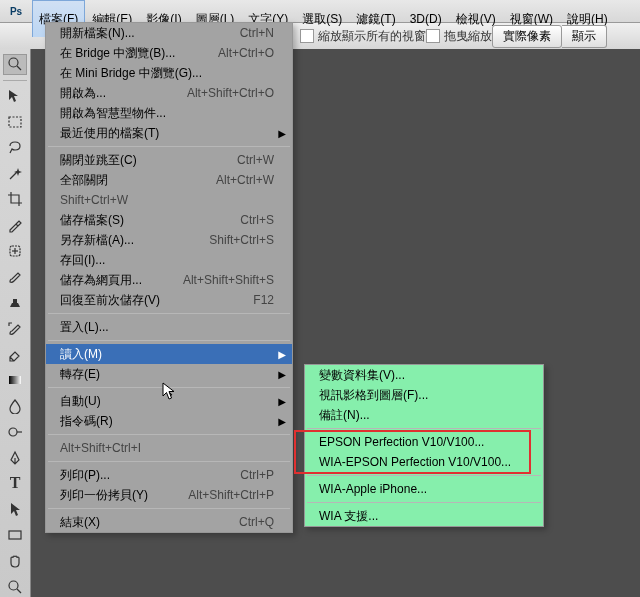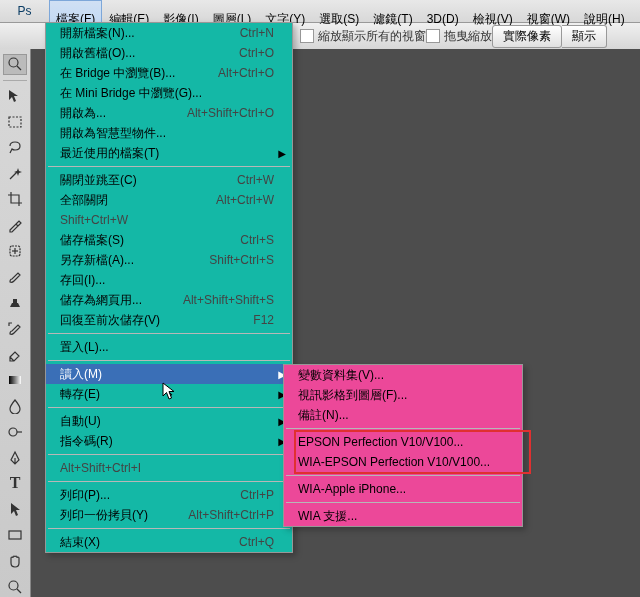--- a/index.html
+++ b/index.html
@@ -1,38 +1,38 @@
 <!DOCTYPE html>
 <html><head>
 <meta charset="utf-8">
 <style>
   html,body{margin:0;padding:0;width:640px;height:597px;font-family:"Microsoft JhengHei","Heiti TC",Arial,sans-serif;font-size:12px;color:#000;background:#4d4d4d;overflow:hidden}
   .menubar{height:22px;background:linear-gradient(#e8e8e8,#d8d8d8);border-bottom:1px solid #999;display:flex;align-items:stretch}
-  .ps-badge{width:49px;display:flex;align-items:center;justify-content:center;font-weight:normal;color:#0a3c64;font-size:12px}
+  .ps-badge{width:32px;display:flex;align-items:center;justify-content:center;font-weight:bold;color:#0a3c64;font-size:10px}
   .menu-item{padding:18px 6px;display:flex;align-items:center;border:1px solid transparent;cursor:default}
   .menu-item.open{background:linear-gradient(#d0e0f4,#bcd6f3);border:1px solid #7da7d9;border-bottom:none}
   .optbar{height:26px;background:linear-gradient(#f0f0f0,#d7d7d7);border-bottom:1px solid #888;display:flex;align-items:center;padding-left:300px;}
   .chk{display:inline-block;width:12px;height:12px;border:1px solid #999;background:#fff;margin-right:4px;vertical-align:middle}
   .opt-text{color:#333}
   .btn{border:1px solid #999;background:linear-gradient(#fff,#e0e0e0);padding:2px 10px;border-radius:3px}
   .btn.partial{border-left:none;border-top-left-radius:0;border-bottom-left-radius:0}
   .toolbox{position:absolute;left:0;top:49px;bottom:0;width:30px;background:linear-gradient(#d8d8d8,#c9c9c9);border-right:1px solid #888;display:flex;flex-direction:column;align-items:center;padding-top:5px;gap:5px}
   .tool{width:24px;height:21px;display:flex;align-items:center;justify-content:center;color:#333;font-size:15px;font-family:Arial,sans-serif}
   .tool.sel{background:#bbb;border:1px solid #999;width:22px;height:19px}
   .tool svg{width:16px;height:16px;stroke:#333;fill:none;stroke-width:1.2}
   .tool.fillsvg svg{fill:#333;stroke:none}
   .canvas{position:absolute;left:31px;top:49px;right:0;bottom:0;background:#4d4d4d}
-  .dropdown{position:absolute;left:45px;top:22px;width:246px;background:#14b8a6;border:1px solid #979797;box-shadow:3px 3px 6px rgba(0,0,0,.25)}
+  .dropdown{position:absolute;left:45px;top:22px;width:246px;background:#a3a3a3;border:1px solid #979797;box-shadow:3px 3px 6px rgba(0,0,0,.25)}
   .dd-row{height:20px;display:flex;align-items:center;padding:0 18px 0 14px;position:relative}
   .dd-row .lbl{flex:1;white-space:nowrap}
   .dd-row .sc{color:#444}
   .dd-row .arrow{position:absolute;right:6px;font-size:10px}
   .dd-row.hi{background:#3a6fb7;color:#fff}
   .dd-sep{height:1px;background:#b7b7b7;margin:3px 2px}
-  .submenu{position:absolute;left:283px;top:364px;width:238px;background:#ec4899;border:1px solid #979797;box-shadow:3px 3px 6px rgba(0,0,0,.25)}
+  .submenu{position:absolute;left:304px;top:364px;width:238px;background:#86efac;border:1px solid #979797;box-shadow:3px 3px 6px rgba(0,0,0,.25)}
   .redbox{position:absolute;border:2px solid #e03030;pointer-events:none}
   .cursor{position:absolute;left:162px;top:382px;font-size:17px;color:#000;pointer-events:none}
 </style>
 </head>
 <body>
 
 <div class="menubar">
   <div class="ps-badge">Ps</div>
   <div class="menu-item open">
       <span>檔案(F)</span>
@@ -195,24 +195,20 @@
 </div>
 
 <div class="canvas"></div>
 
 <div class="dropdown" id="file-menu">
     <div class="dd-row">
       <span class="lbl">開新檔案(N)...</span>
       <span class="sc">Ctrl+N</span>
     </div>
     <div class="dd-row">
-      <span class="lbl">開啟舊檔(O)...</span>
-      <span class="sc">Ctrl+O</span>
-    </div>
-    <div class="dd-row">
       <span class="lbl">在 Bridge 中瀏覽(B)...</span>
       <span class="sc">Alt+Ctrl+O</span>
     </div>
     <div class="dd-row">
       <span class="lbl">在 Mini Bridge 中瀏覽(G)...</span>
     </div>
     <div class="dd-row">
       <span class="lbl">開啟為...</span>
       <span class="sc">Alt+Shift+Ctrl+O</span>
     </div>

